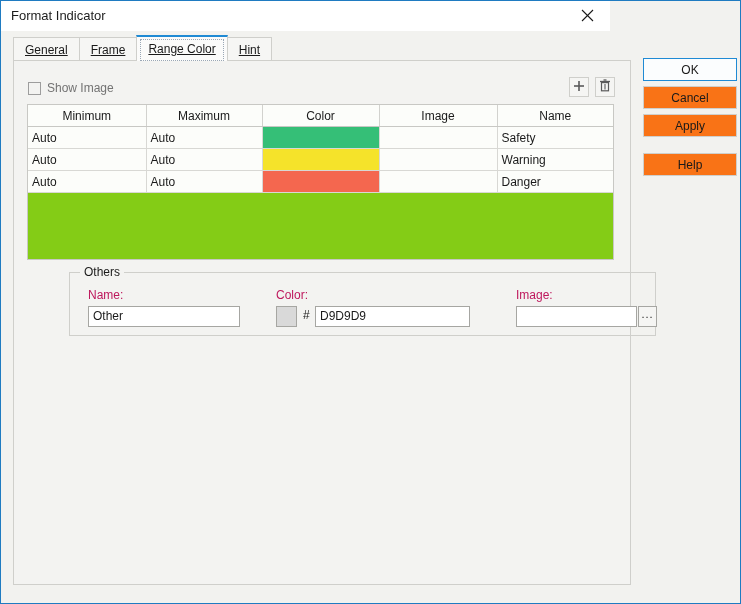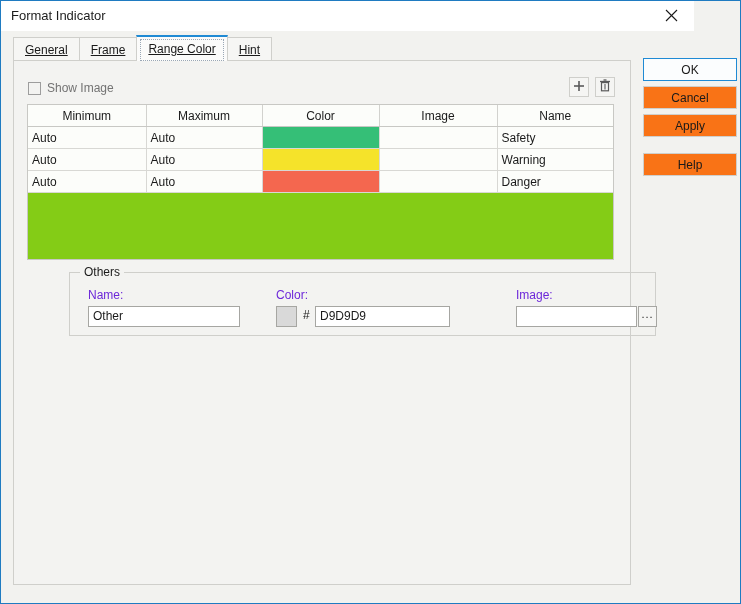--- a/index.html
+++ b/index.html
@@ -23,21 +23,21 @@
     height: 604px;
     box-sizing: border-box;
     border: 1px solid #1f7bc1;
     background: #f2f2ef;
   }
 
   
   #titlebar {
     position: absolute;
     left: 0; top: 0;
-    width: 693px;
+    width: 609px;
     height: 30px;
     background: #ffffff;
     box-sizing: border-box;
   }
   #title-text {
     position: absolute;
     left: 10px;
     top: 7px;
     font-size: 13px;
     color: #1c1c1c;
@@ -213,21 +213,21 @@
     left: 10px;
     top: -8px;
     background: #f3f3f1;
     padding: 0 4px;
     font-size: 12px;
     color: #1a1a1a;
   }
   .field-label {
     position: absolute;
     font-size: 12px;
-    color: #6d28d9;
+    color: #be185d;
   }
   .text-input {
     position: absolute;
     box-sizing: border-box;
     border: 1px solid #a6a6a2;
     background: #ffffff;
     height: 21px;
     font-family: "Liberation Sans", sans-serif;
     font-size: 12px;
     color: #1a1a1a;
@@ -246,21 +246,21 @@
     width: 21px; height: 21px;
     box-sizing: border-box;
     border: 1px solid #a6a6a2;
   }
   #others-hash {
     position: absolute;
     left: 233px; top: 35px;
     font-size: 12px;
     color: #1a1a1a;
   }
-  #others-color-input { left: 245px; top: 33px; width: 135px; }
+  #others-color-input { left: 245px; top: 33px; width: 155px; }
 
   #others-image-label { left: 446px; top: 15px; }
   #others-image-input { left: 446px; top: 33px; width: 121px; }
   #others-image-browse {
     position: absolute;
     left: 568px; top: 33px;
     width: 19px; height: 21px;
     box-sizing: border-box;
     border: 1px solid #a6a6a2;
     background: #f5f5f3;

